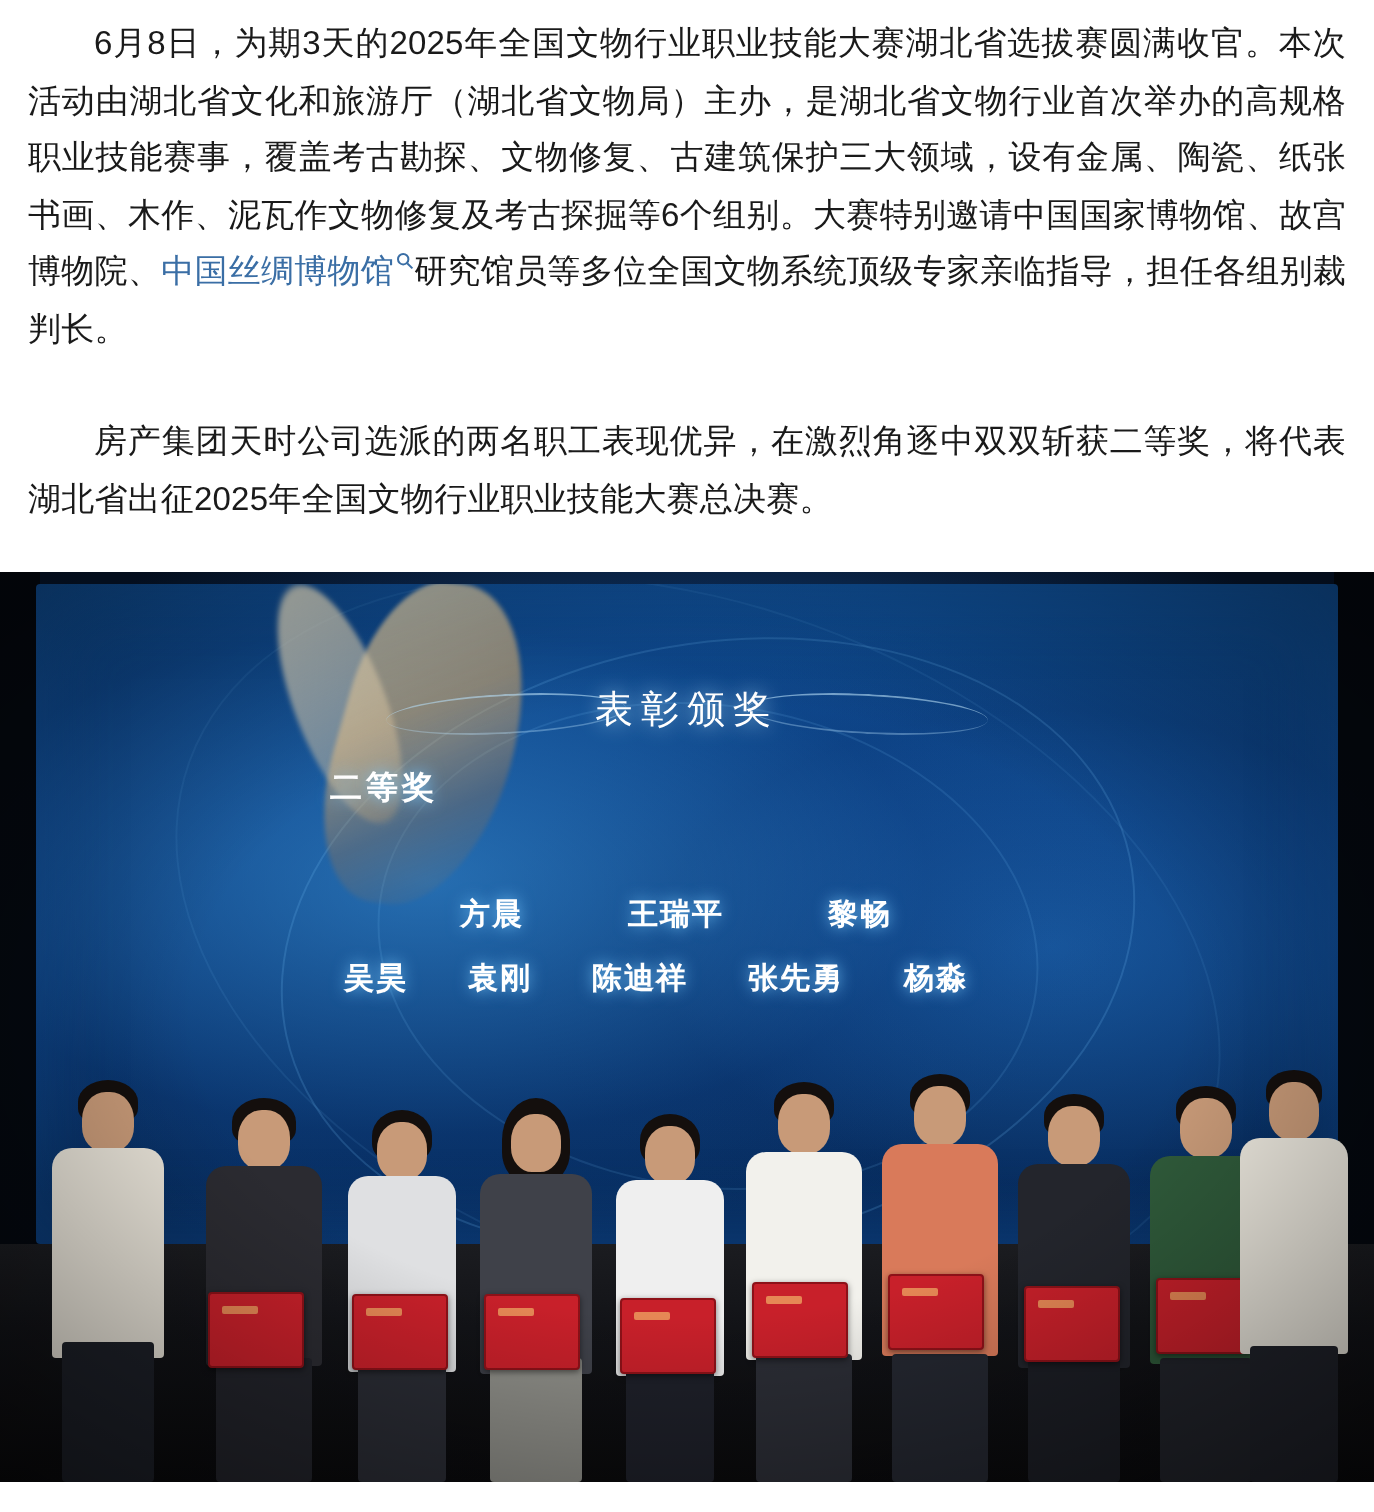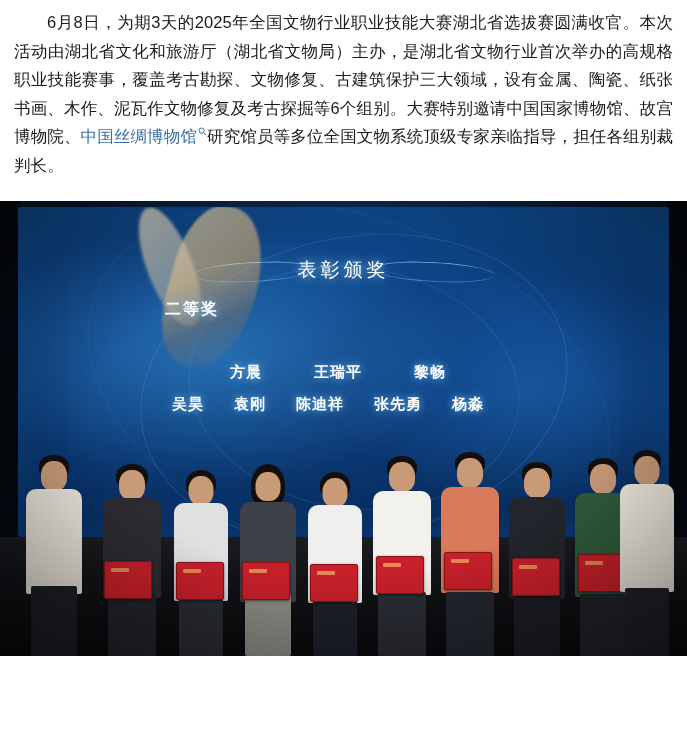--- a/index.html
+++ b/index.html
@@ -252,20 +252,21 @@
 
 <div class="page">
 
   <div class="article-body">
 
     <p class="para first"><span>6月8日，为期3天的2025年全国文物行业职业技能大赛湖北省选拔赛圆满收官。本次活动由湖北省文化和旅游厅（湖北省文物局）主办，是湖北省文物行业首次举办的高规格职业技能赛事，覆盖考古勘探、文物修复、古建筑保护三大领域，设有金属、陶瓷、纸张书画、木作、泥瓦作文物修复及考古探掘等6个组别。大赛特别邀请中国国家博物馆、故宫博物院、</span><span class="link-text">中国丝绸博物馆</span><span class="search-badge"><svg width="9" height="9" viewBox="0 0 9 9">
             <circle cx="3.6" cy="3.6" r="2.6" fill="none" stroke="#3a6ea5" stroke-width="1"></circle>
             <line x1="5.6" y1="5.6" x2="8.2" y2="8.2" stroke="#3a6ea5" stroke-width="1"></line>
           </svg></span><span>研究馆员等多位全国文物系统顶级专家亲临指导，担任各组别裁判长。</span></p>
 
+    <p class="para second">房产集团天时公司选派的两名职工表现优异，在激烈角逐中双双斩获二等奖，将代表湖北省出征2025年全国文物行业职业技能大赛总决赛。</p>
 
   </div>
 
   <div class="photo-wrap">
     <div class="stage"></div>
     <div class="side-dark-l"></div>
     <div class="side-dark-r"></div>
 
     <div class="screen">
       <div class="swirl sw1"></div>

